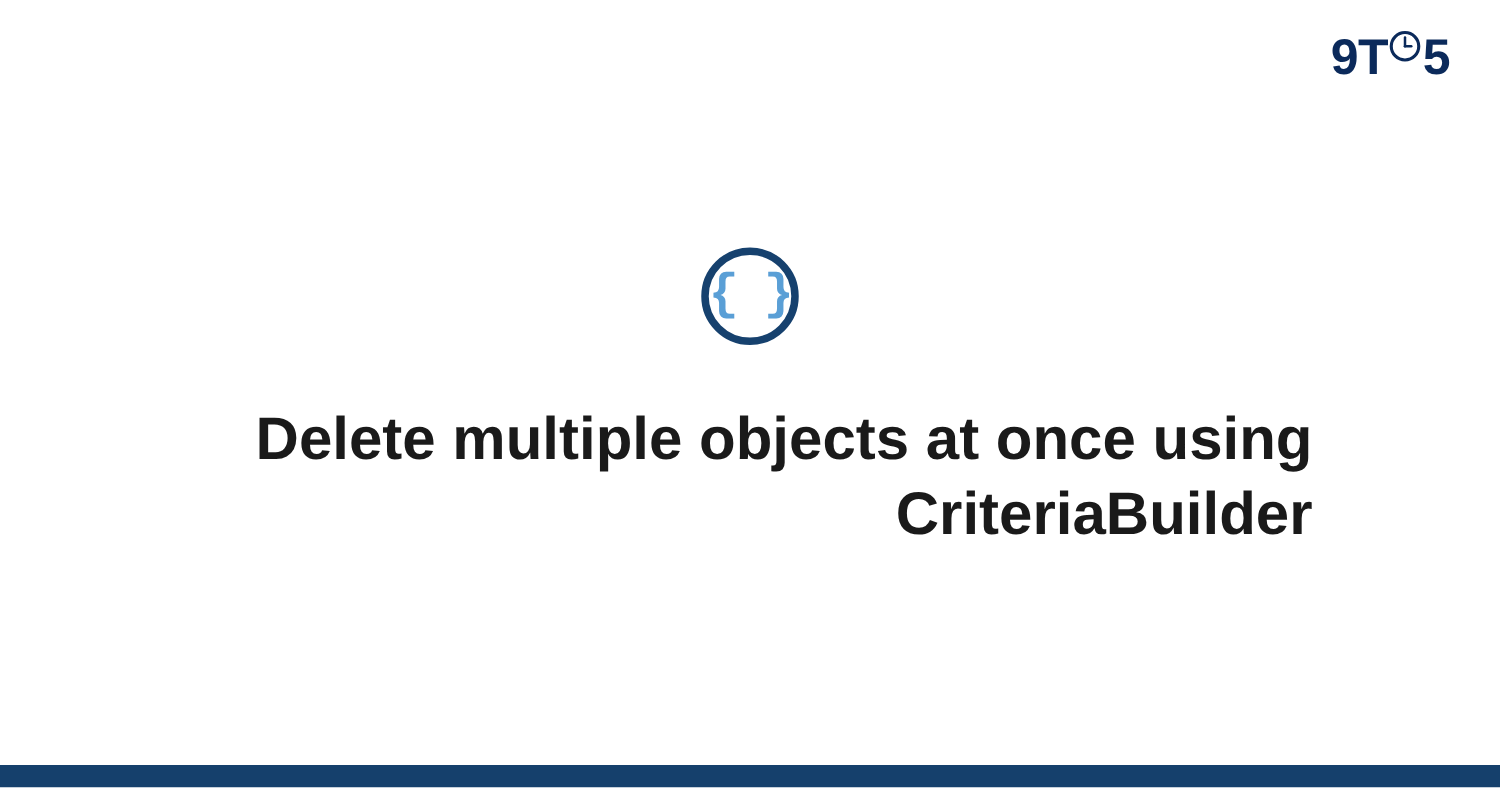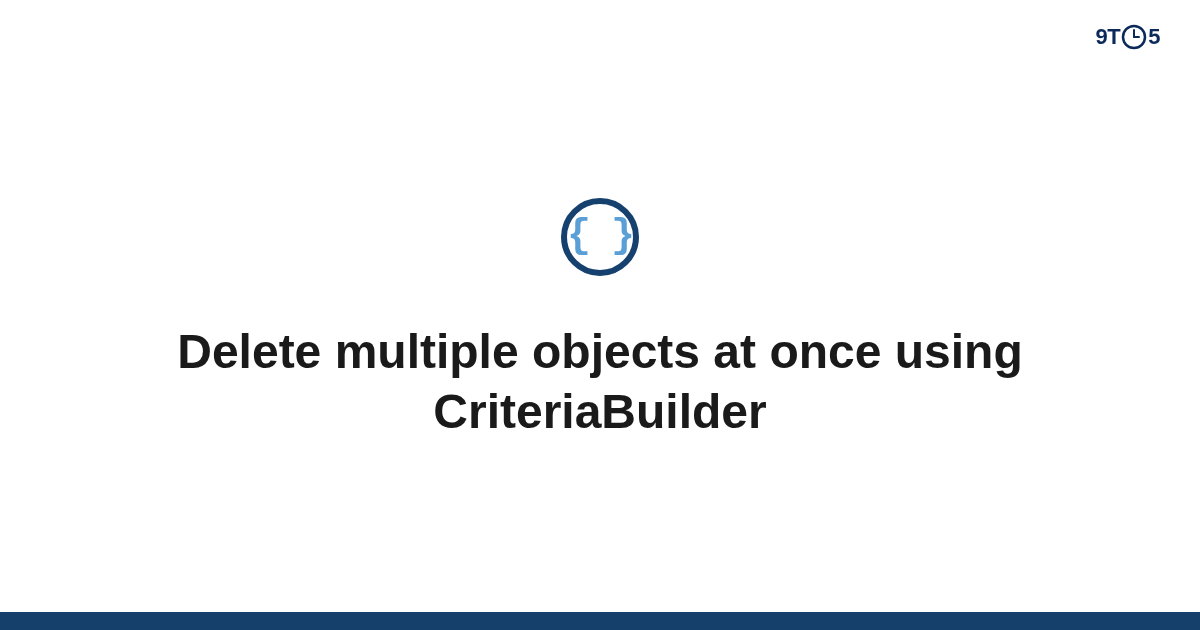--- a/index.html
+++ b/index.html
@@ -12,25 +12,25 @@
       height: 630px;
       background: #ffffff;
       font-family: Arial, Helvetica, sans-serif;
       position: relative;
       overflow: hidden;
     }
     .logo {
       position: absolute;
       top: 24px;
       right: 40px;
-      font-size: 22px;
+      font-size: 40px;
       font-weight: 600;
       letter-spacing: -0.5px;
       display: flex;
-      align-items: flex-end;
+      align-items: flex-start;
     }
     .logo-part1 {
       color: #0b2a5b;
       font-weight: 700;
     }
     .logo-clock {
       display: inline-flex;
       align-items: center;
       justify-content: center;
       margin: 0 1px;
@@ -71,21 +71,21 @@
       font-weight: 700;
       color: #5a9fd6;
       font-family: 'Courier New', monospace;
       letter-spacing: -2px;
       line-height: 1;
     }
     .title {
       font-size: 48px;
       font-weight: 700;
       color: #1a1a1a;
-      text-align: center;
+      text-align: right;
       line-height: 1.25;
       max-width: 900px;
     }
     .footer-bar {
       position: absolute;
       bottom: 0;
       left: 0;
       width: 100%;
       height: 18px;
       background: #15406c;

